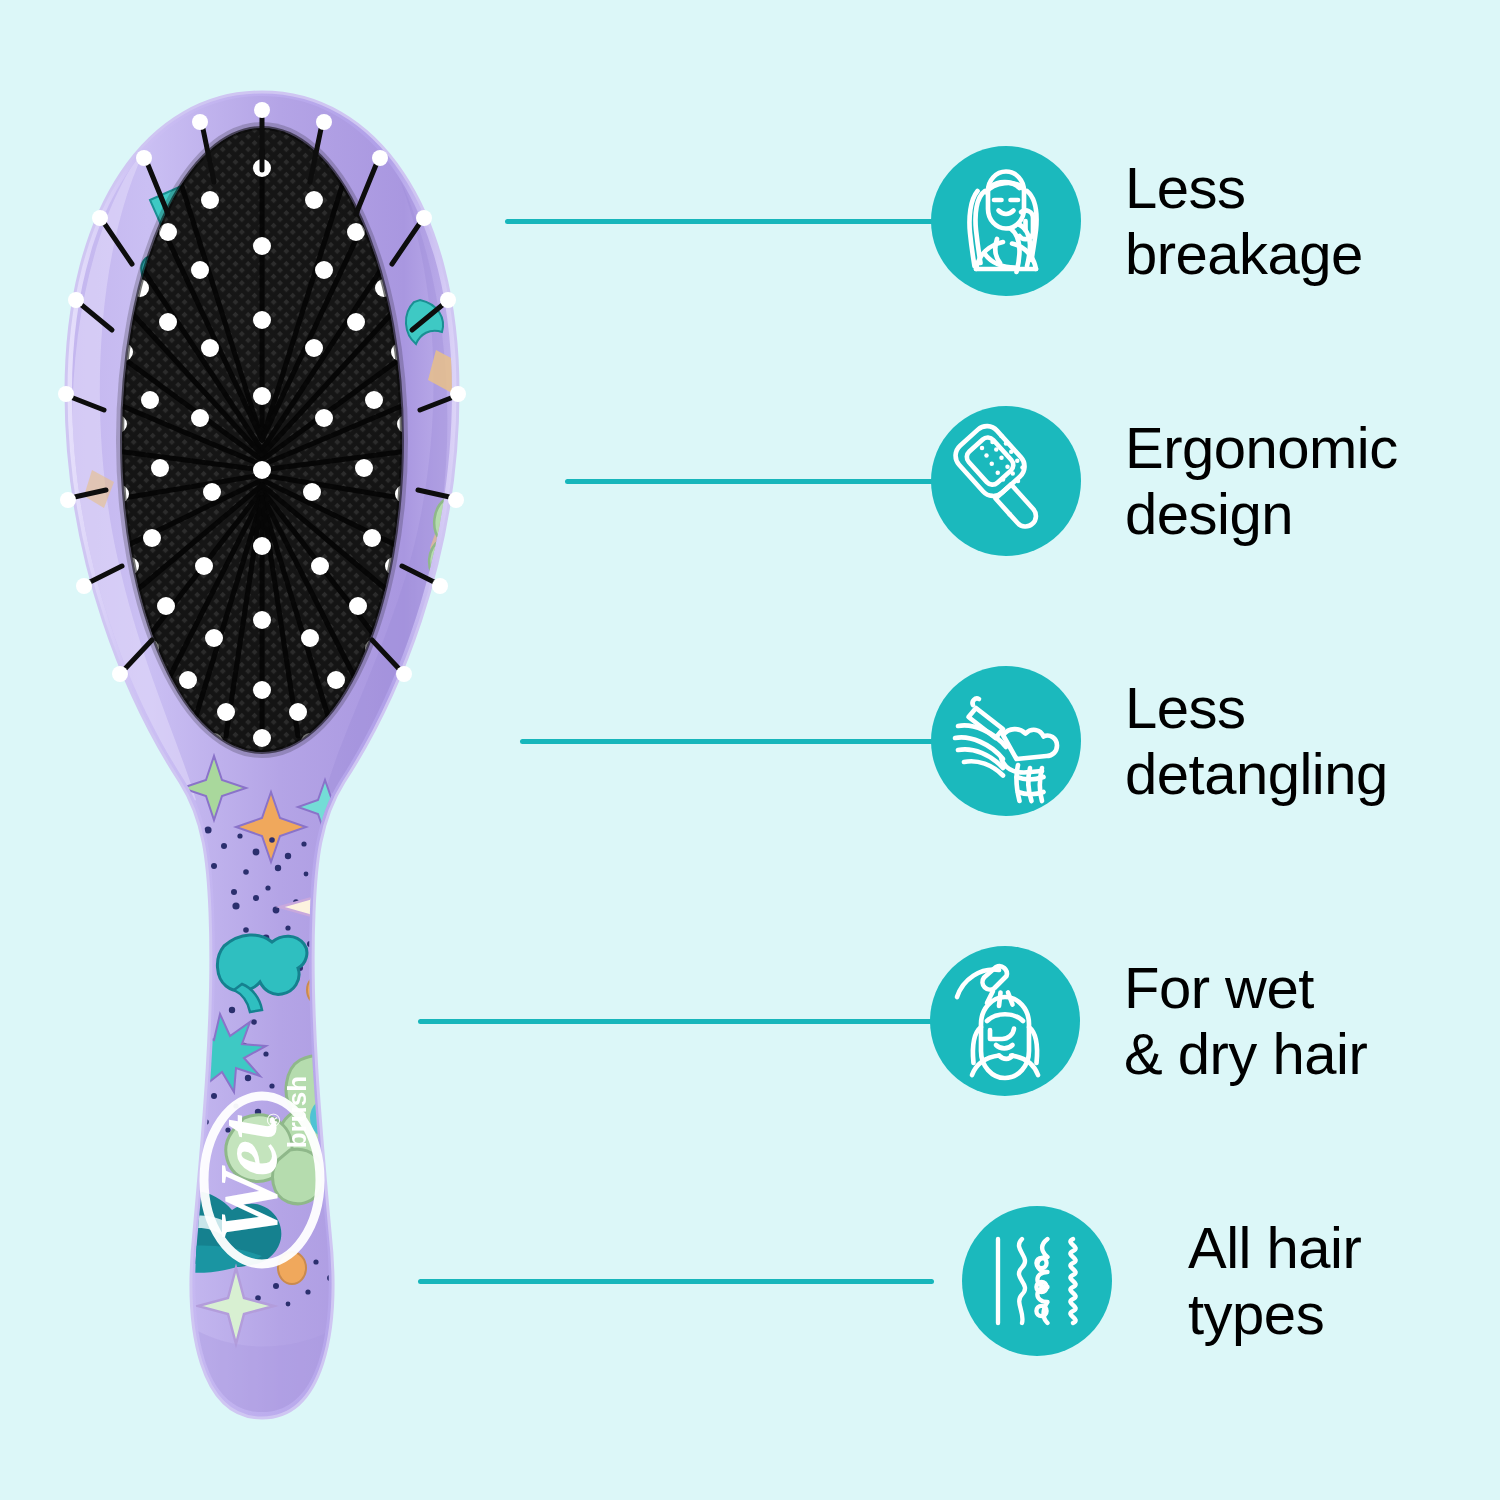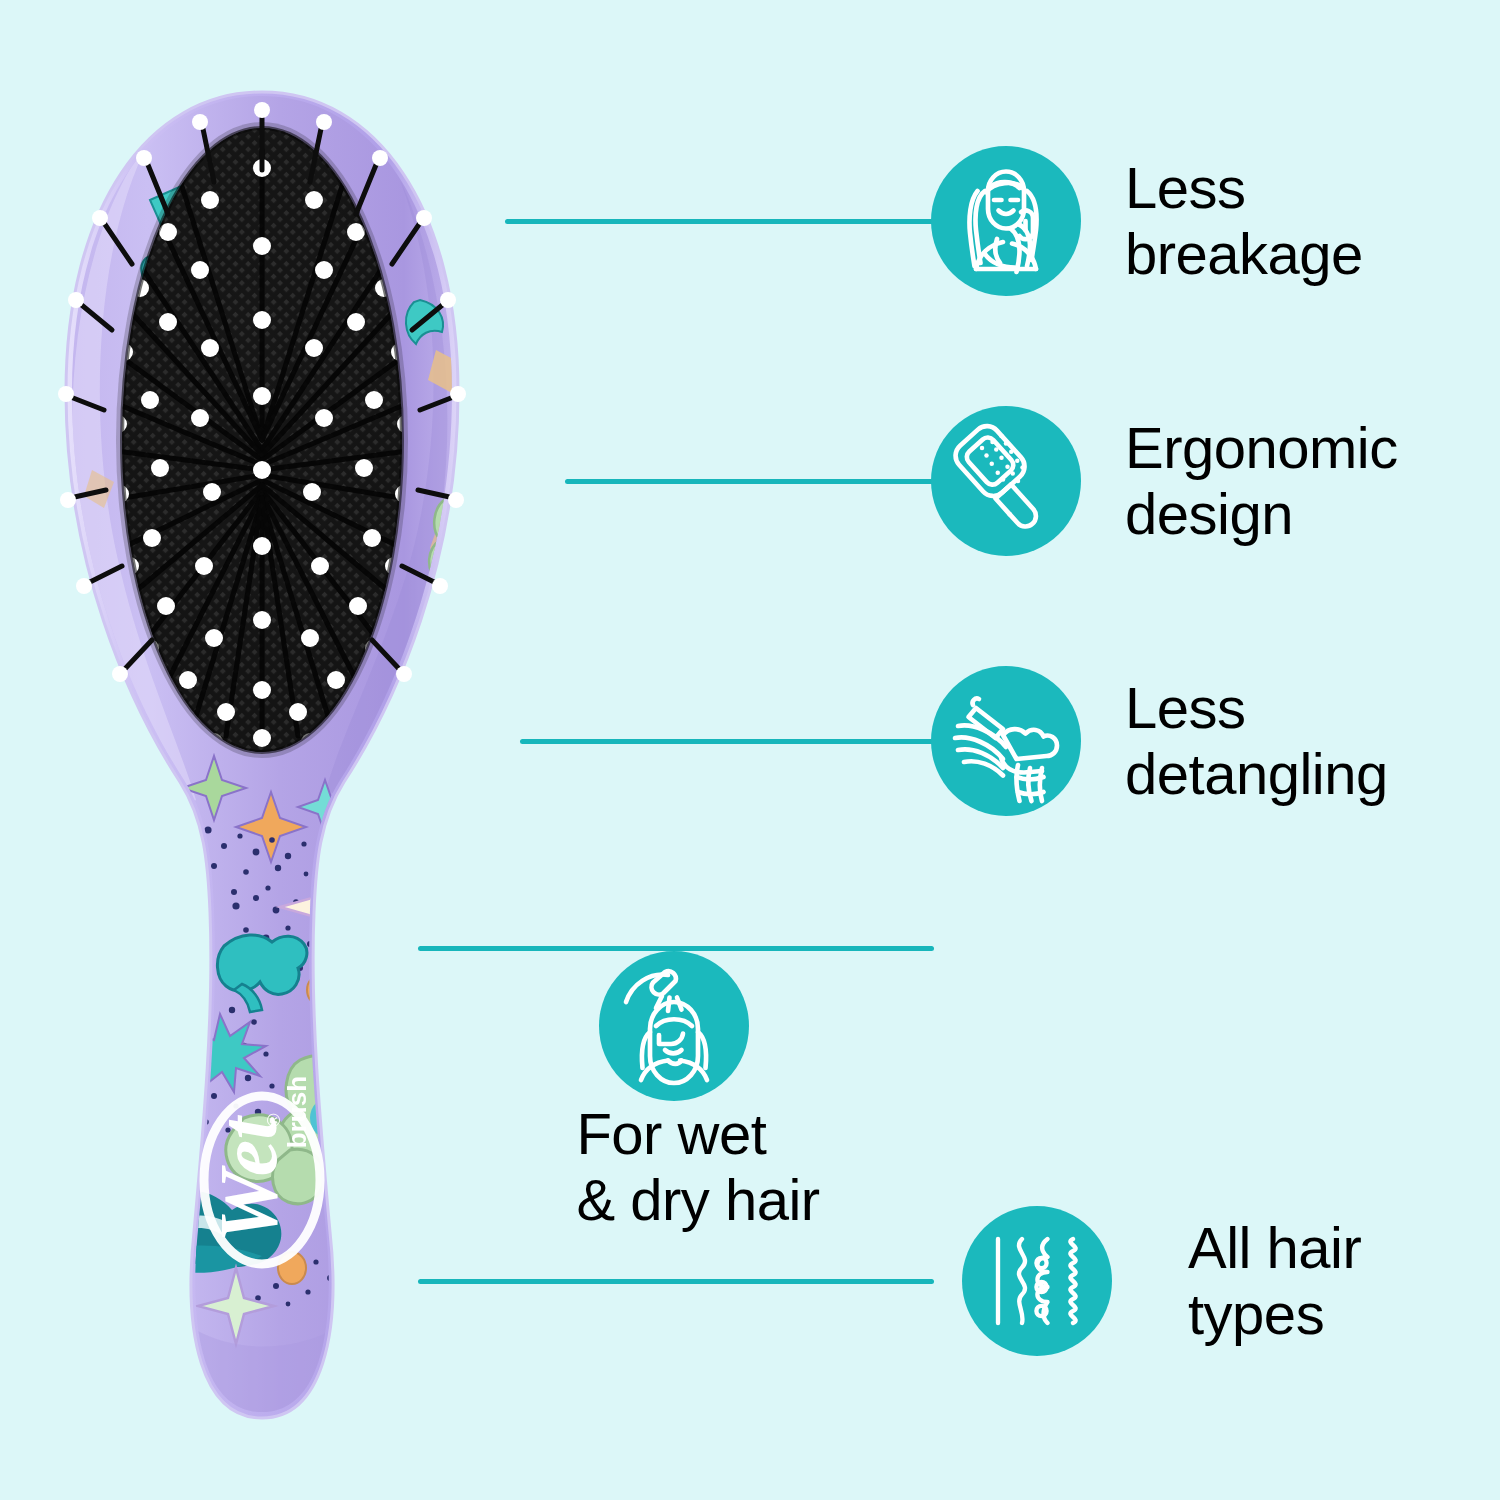--- a/index.html
+++ b/index.html
@@ -33,21 +33,21 @@
     line-height:1.13;
     letter-spacing:-0.5px;
     white-space:pre-line;
     font-weight:400;
   }
 
   
   #row-0{left:505px;top:146px;}
   #row-1{left:565px;top:406px;}
   #row-2{left:520px;top:666px;}
-  #row-3{left:418px;top:946px;flex-direction:column;}
+  #row-3{left:418px;top:946px;}
   #row-4{left:418px;top:1206px;gap:32px;}
 </style>
 </head>
 <body>
 
 <div id="stage">
 
   <div class="product">
     <svg width="520" height="1500" viewBox="0 0 520 1500" xmlns="http://www.w3.org/2000/svg">
       <defs>

